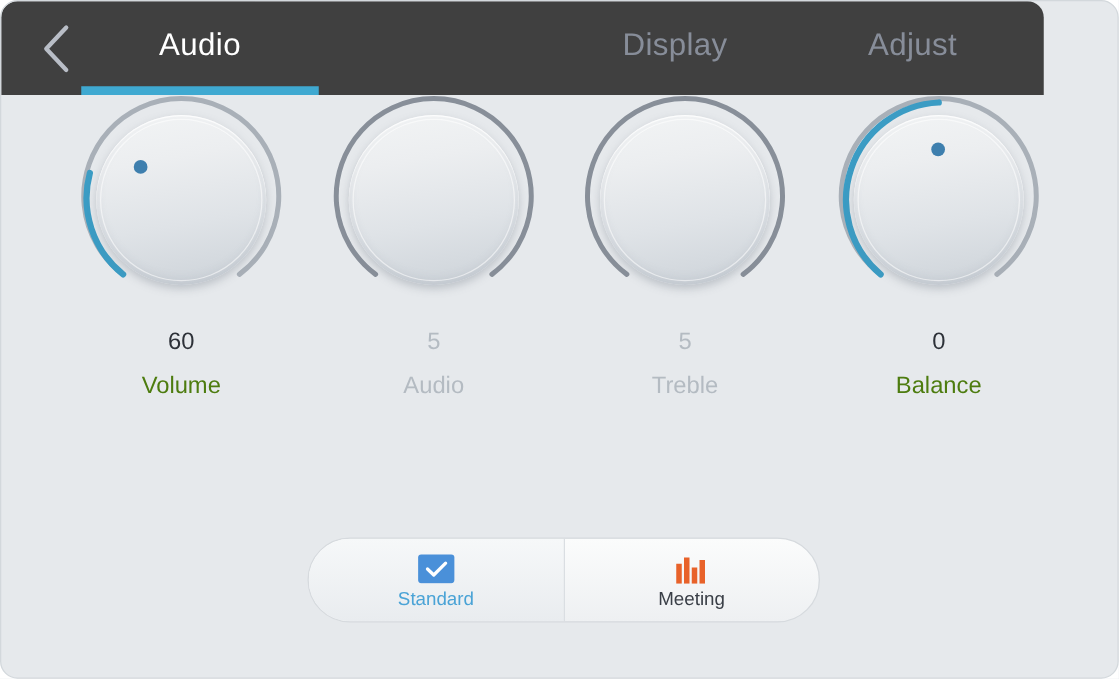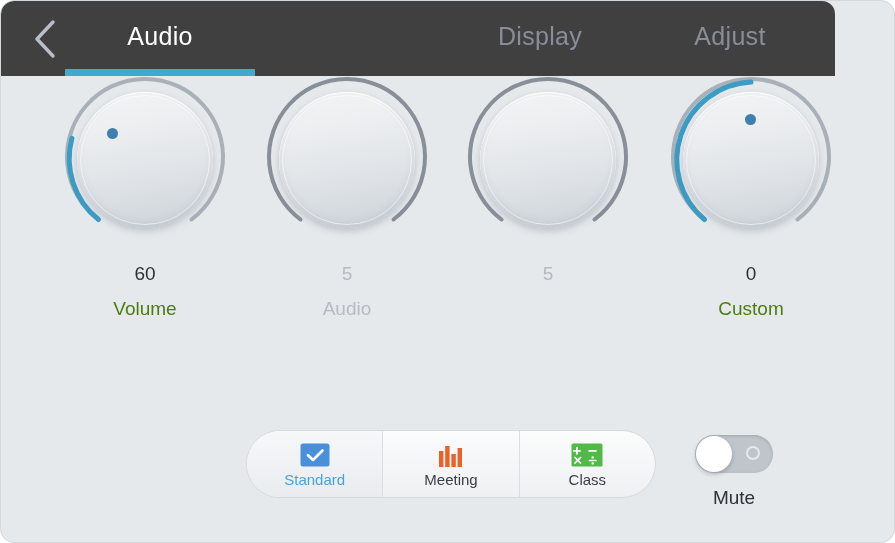--- a/index.html
+++ b/index.html
@@ -329,34 +329,35 @@
     </div>
 
     <div class="knob-cell disabled" id="knob-cell-treble">
       <div class="knob-wrap">
         <svg class="knob-arc" viewBox="0 0 168 168" aria-hidden="true">
           <path d="M 37.5 143.5 A 78 78 0 1 1 130.5 143.5" fill="none" stroke="#888f99" stroke-width="4" stroke-linecap="round"></path>
         </svg>
         <div class="knob-body"></div>
       </div>
       <div class="knob-value">5</div>
+      <div class="knob-name">Treble</div>
     </div>
 
     <div class="knob-cell" id="knob-cell-balance">
       <div class="knob-wrap">
         <svg class="knob-arc" viewBox="0 0 168 168" aria-hidden="true">
           <path d="M 37.5 143.5 A 78 78 0 1 1 130.5 143.5" fill="none" stroke="#a9b0b8" stroke-width="4" stroke-linecap="round"></path>
           <path d="M 37.5 143.5 A 78 78 0 0 1 84 6" fill="none" stroke="#3b9cc4" stroke-width="5" stroke-linecap="round"></path>
         </svg>
         <div class="knob-body">
           <div class="knob-dot" id="knob-dot-balance"></div>
         </div>
       </div>
       <div class="knob-value">0</div>
-      <div class="knob-name">Custom</div>
+      <div class="knob-name">Balance</div>
     </div>
   </div>
 
   <div id="presets">
 
     <div class="preset selected">
       <span class="preset-icon">
         <svg width="30" height="24" viewBox="0 0 30 24" aria-hidden="true">
           <rect x="0.5" y="0.5" width="29" height="23" rx="2.5" fill="#4a90d9"></rect>
           <path d="M8 12.2 L13 17 L22.5 7.5" fill="none" stroke="#ffffff" stroke-width="2.6" stroke-linecap="round" stroke-linejoin="round"></path>
@@ -370,42 +371,17 @@
         <svg width="28" height="24" viewBox="0 0 28 24" aria-hidden="true">
           <rect x="2" y="8" width="4.4" height="16" fill="#e8622a"></rect>
           <rect x="8.2" y="3" width="4.4" height="21" fill="#e8622a"></rect>
           <rect x="14.4" y="11" width="4.4" height="13" fill="#e8622a"></rect>
           <rect x="20.6" y="5" width="4.4" height="19" fill="#e8622a"></rect>
         </svg>
       </span>
       <span class="preset-label">Meeting</span>
     </div>
 
-    <div class="preset">
-      <span class="preset-icon">
-        <svg width="32" height="24" viewBox="0 0 32 24" aria-hidden="true">
-          <rect x="0.5" y="0.5" width="31" height="23" rx="1.5" fill="#52b848"></rect>
-          <g stroke="#ffffff" stroke-width="1.7" stroke-linecap="round">
-            <path d="M6 4.5 L6 11"></path>
-              <path d="M2.8 7.8 L9.2 7.8"></path>
-            <path d="M18 7.8 L25 7.8"></path>
-            <path d="M4 14.5 L9.5 20"></path>
-              <path d="M9.5 14.5 L4 20"></path>
-            <path d="M18.5 17.5 L25 17.5"></path>
-          </g>
-          <circle cx="21.7" cy="14.4" r="1.2" fill="#ffffff"></circle>
-          <circle cx="21.7" cy="20.4" r="1.2" fill="#ffffff"></circle>
-        </svg>
-      </span>
-      <span class="preset-label">Class</span>
-    </div>
 
   </div>
 
-  <div id="mute-group">
-    <div id="mute-toggle">
-      <div id="mute-knob"></div>
-      <div id="mute-off-marker"></div>
-    </div>
-    <div id="mute-label">Mute</div>
-  </div>
 
 </div>
 
 </body></html>

